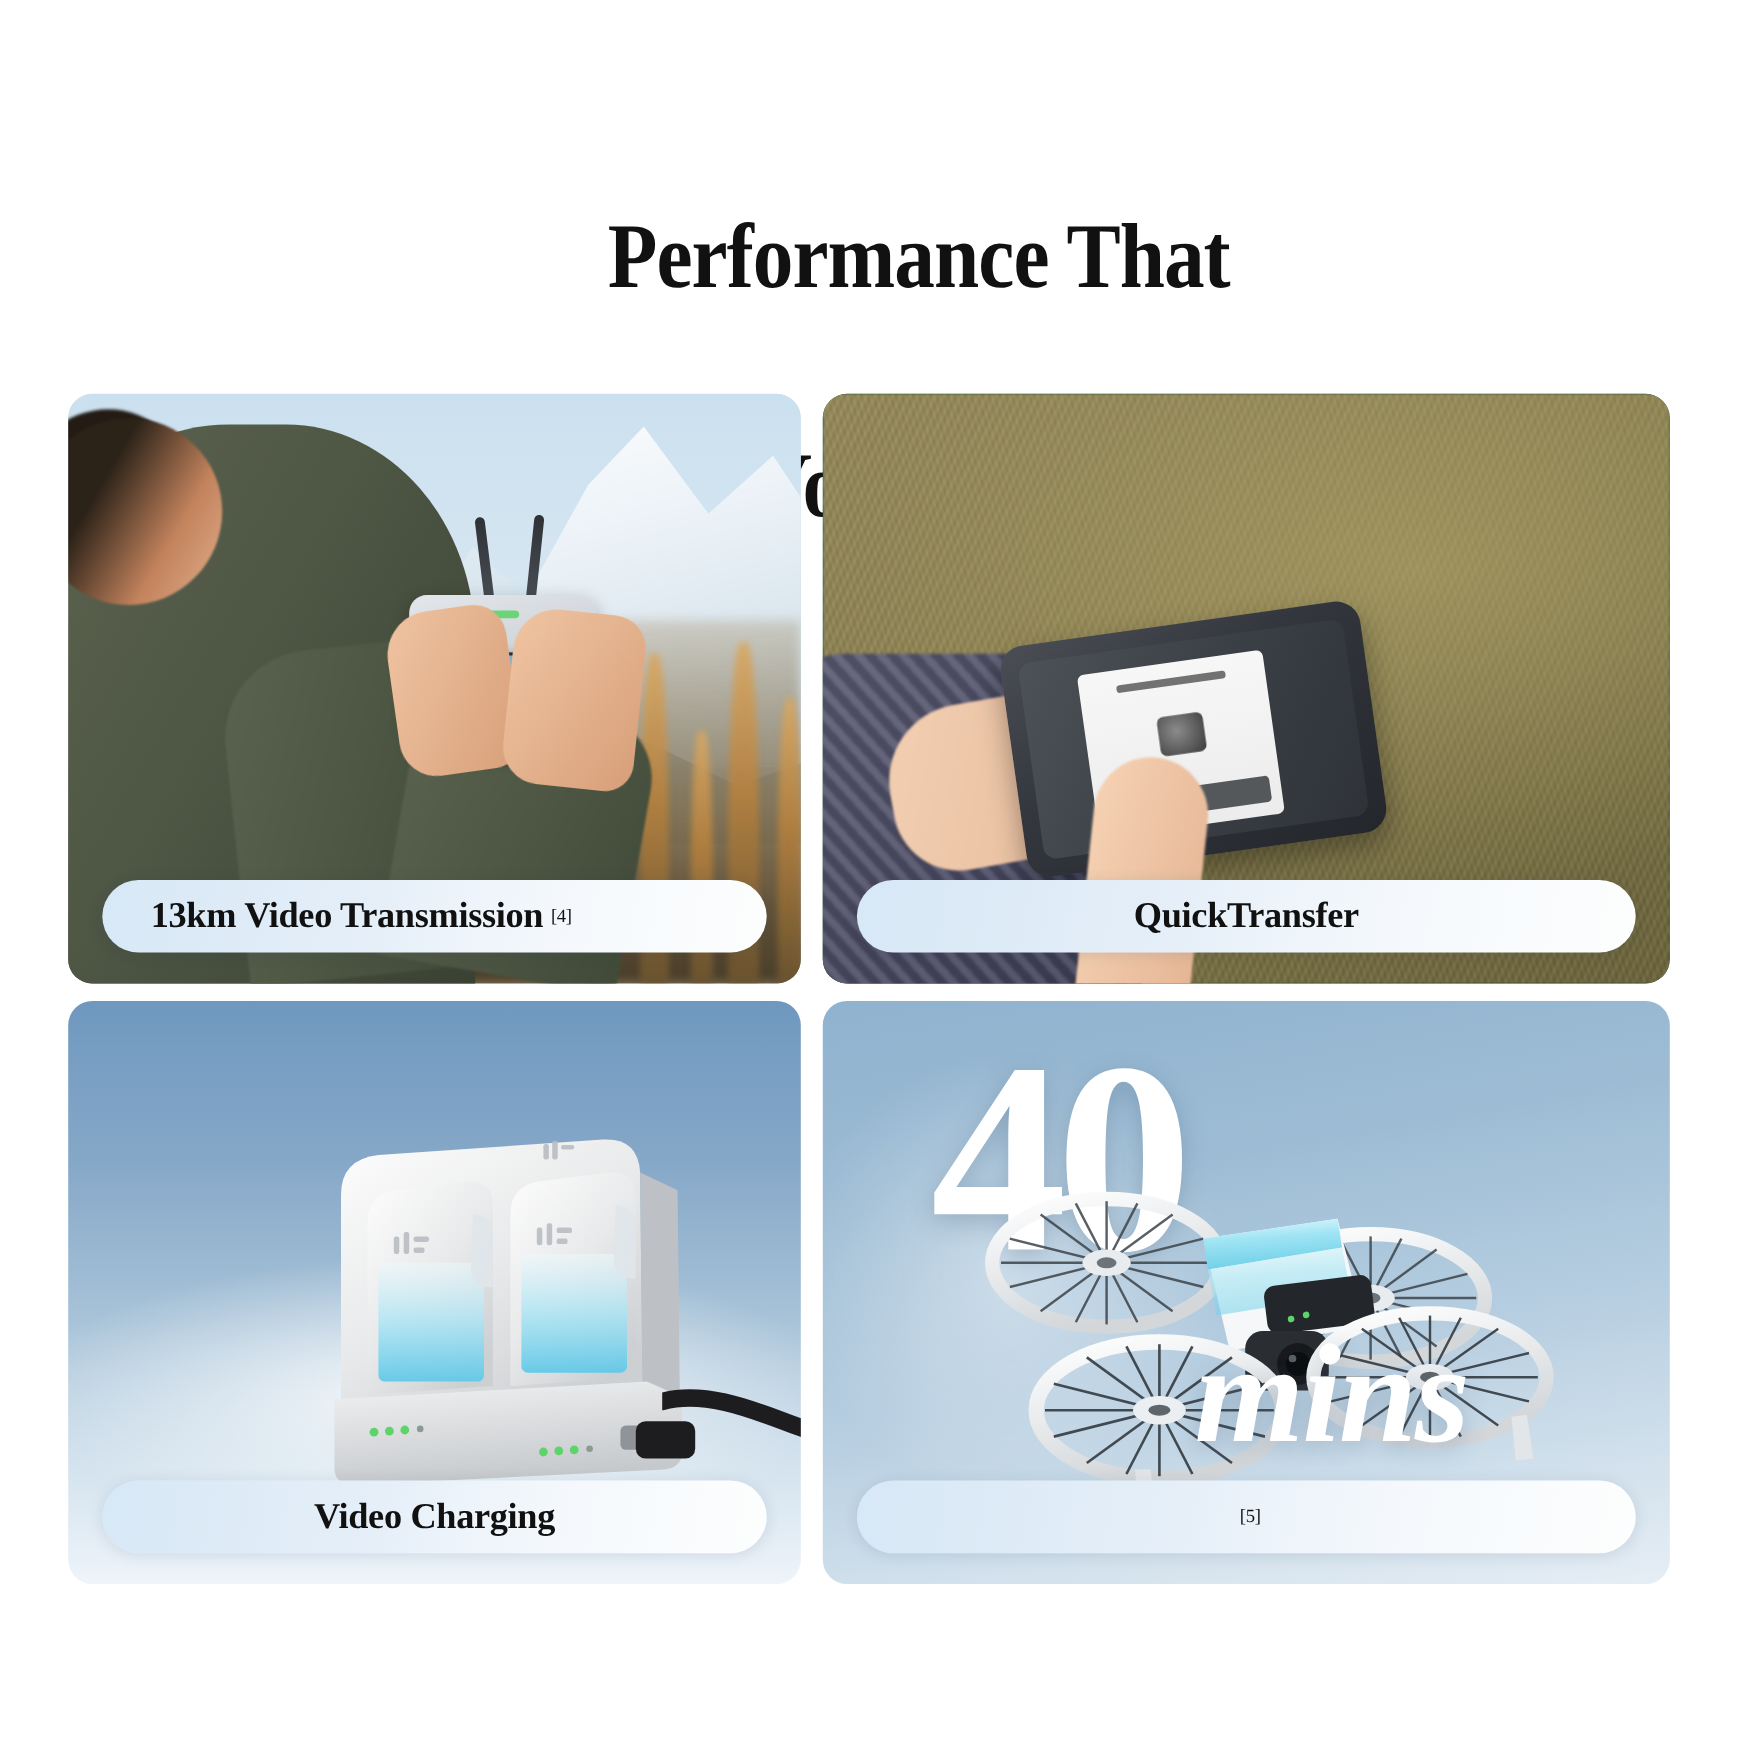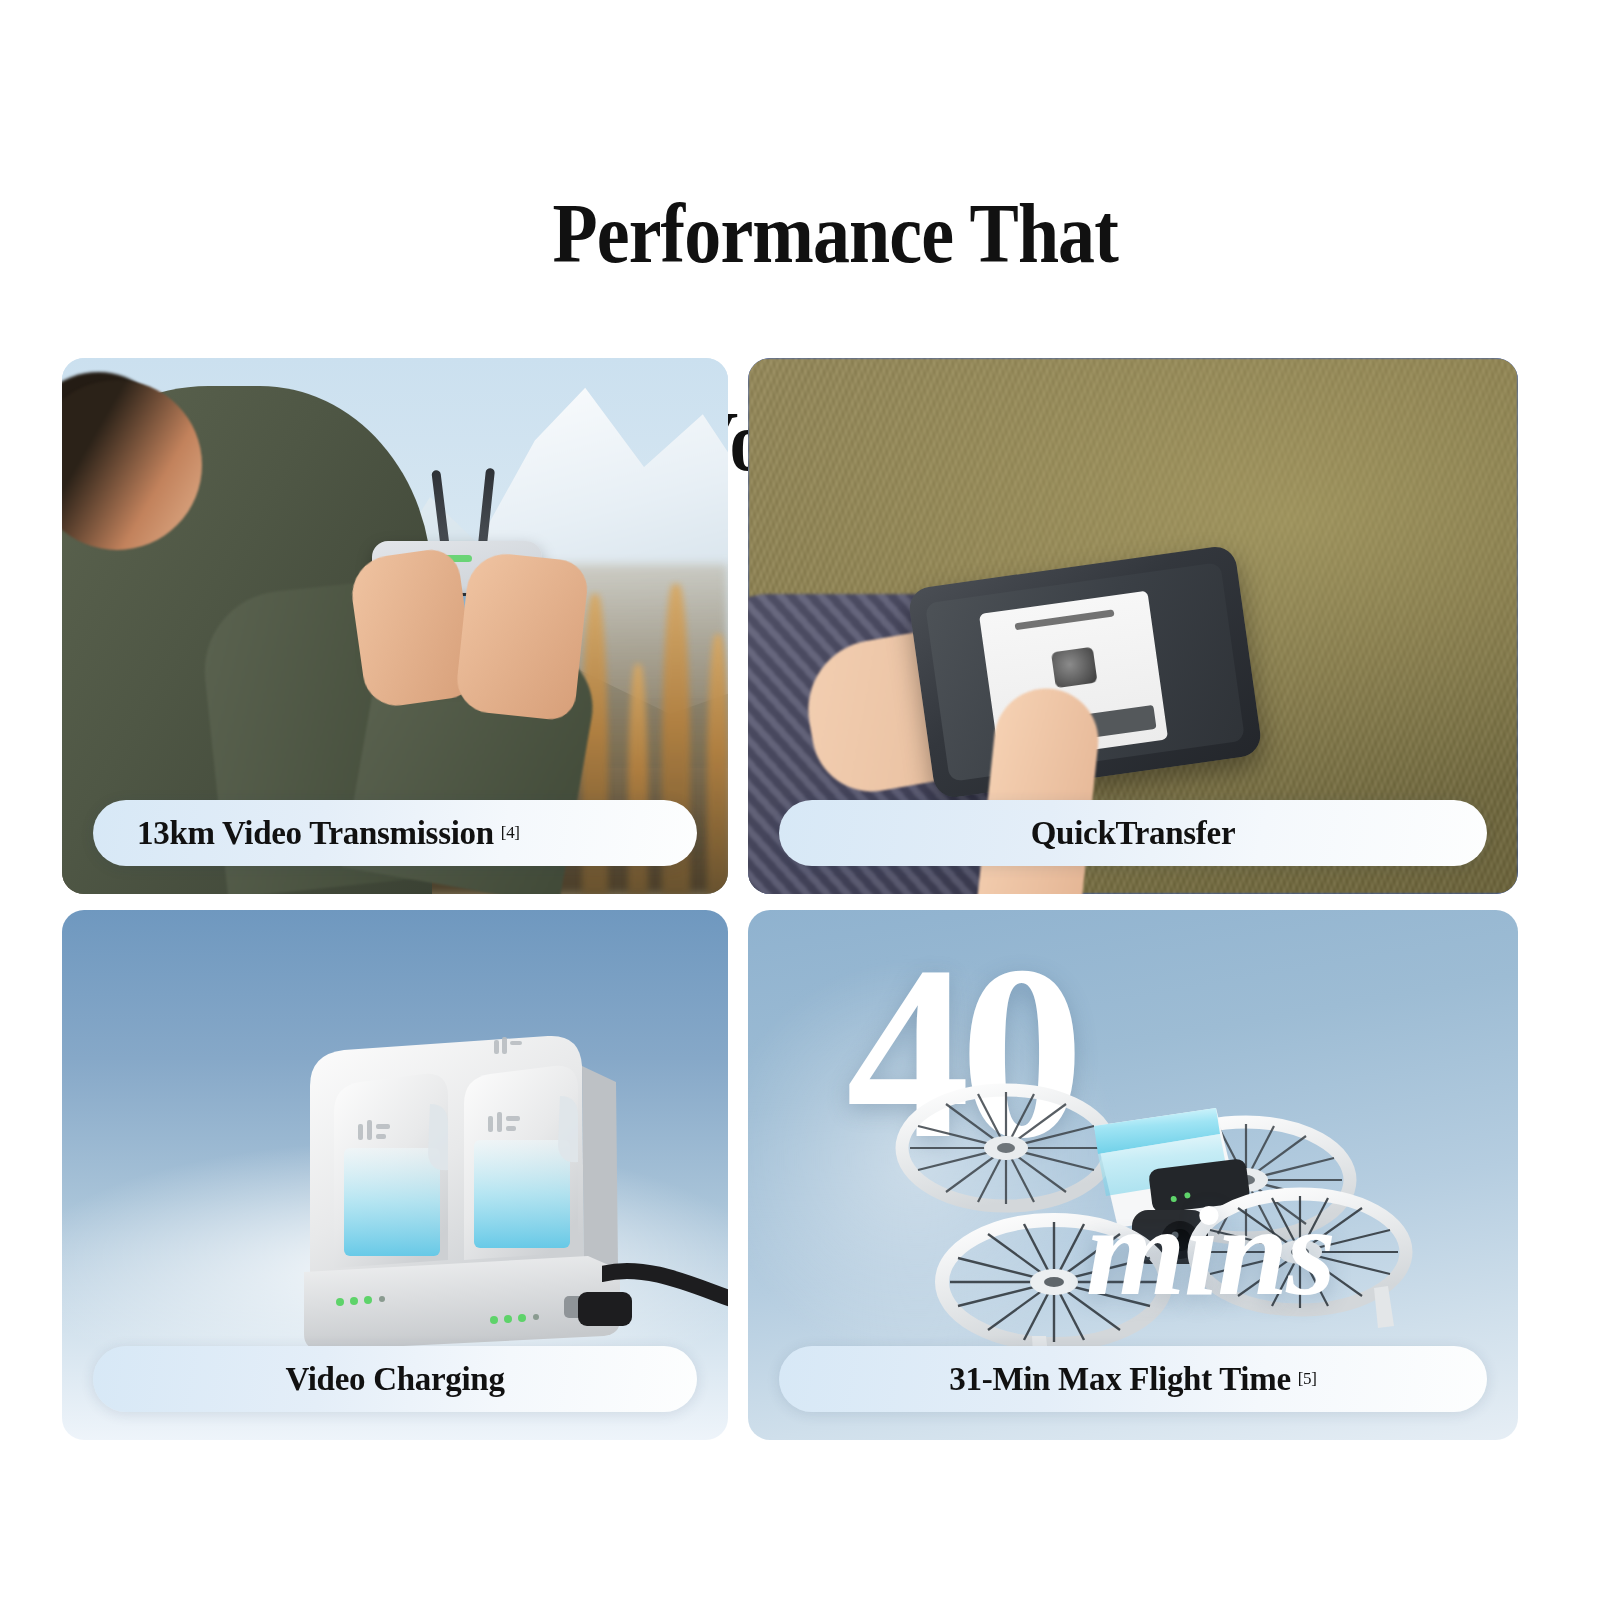--- a/index.html
+++ b/index.html
@@ -156,21 +156,21 @@
     position: absolute; width: 9px; height: 78px; border-radius: 5px;
     background: linear-gradient(180deg,#2e3237,#4a4f55);
   }
   .p1 .antenna.a1 { left: 374px; top: 112px; transform: rotate(-7deg); }
   .p1 .antenna.a2 { left: 420px; top: 110px; transform: rotate(6deg); }
   .p1 .stick { position: absolute; width: 26px; height: 26px; border-radius: 50%;
     background: radial-gradient(circle at 35% 30%, #9fb6c6, #5b7180); }
   .p1 .led { position: absolute; width: 30px; height: 7px; border-radius: 4px; background: #5ed36a; opacity: .9; }
 
   
-  .p2 { background: #1d4ed8; }
+  .p2 { background: #14532d; }
   .p2 .grass {
     position: absolute; inset: 0;
     background:
       radial-gradient(120% 90% at 70% 30%, rgba(180,168,108,.55), rgba(0,0,0,0) 60%),
       repeating-linear-gradient(72deg, rgba(255,255,255,.06) 0 2px, rgba(0,0,0,.07) 2px 5px),
       repeating-linear-gradient(-64deg, rgba(255,255,255,.05) 0 3px, rgba(0,0,0,.06) 3px 7px),
       linear-gradient(155deg,#9a8d5b 0%, #8f8350 38%, #7d7344 68%, #6d6539 100%);
     filter: blur(1.2px);
   }
   .p2 .sleeve {
@@ -243,21 +243,21 @@
     background: radial-gradient(ellipse at 50% 50%, rgba(255,255,255,.42), rgba(255,255,255,0) 68%);
     filter: blur(6px);
   }
   .p4 .num {
     position: absolute; left: 98px; top: 38px;
     font-size: 248px; font-weight: 700; color: #ffffff;
     line-height: 210px; letter-spacing: -10px;
     text-shadow: 0 6px 22px rgba(60,90,120,.28);
   }
   .p4 .mins {
-    position: absolute; left: 338px; top: 268px;
+    position: absolute; left: 338px; top: 284px;
     font-size: 128px; font-weight: 700; font-style: italic; color: #ffffff;
     letter-spacing: -2px;
     text-shadow: 0 6px 22px rgba(60,90,120,.30);
   }
   .p4 .fly { position: absolute; left: 100px; top: 120px; width: 580px; height: 340px; }
 </style>
 </head>
 <body>
 
 <div class="page">
@@ -499,19 +499,18 @@
           </g>
           <ellipse cx="0" cy="0" rx="22" ry="12" fill="#eceff1"></ellipse>
           <ellipse cx="0" cy="0" rx="9" ry="5" fill="#5f666b"></ellipse>
           <path d="M74 36 L88 34 L94 74 L78 76 Z" fill="#e3e6e8"></path>
         </g>
       </svg>
 
       <div class="mins">mins</div>
 
       <div class="pill">
-        <span>31-Min Max Flight Time</span>
         <span class="sup">[5]</span>
       </div>
     </div>
 
   </div>
 </div>
 
 </body></html>

